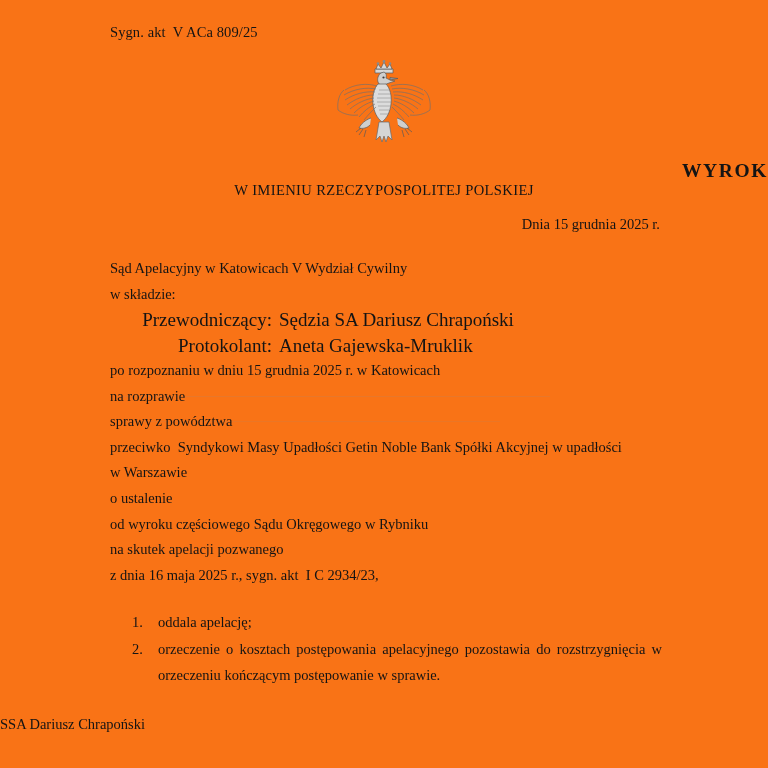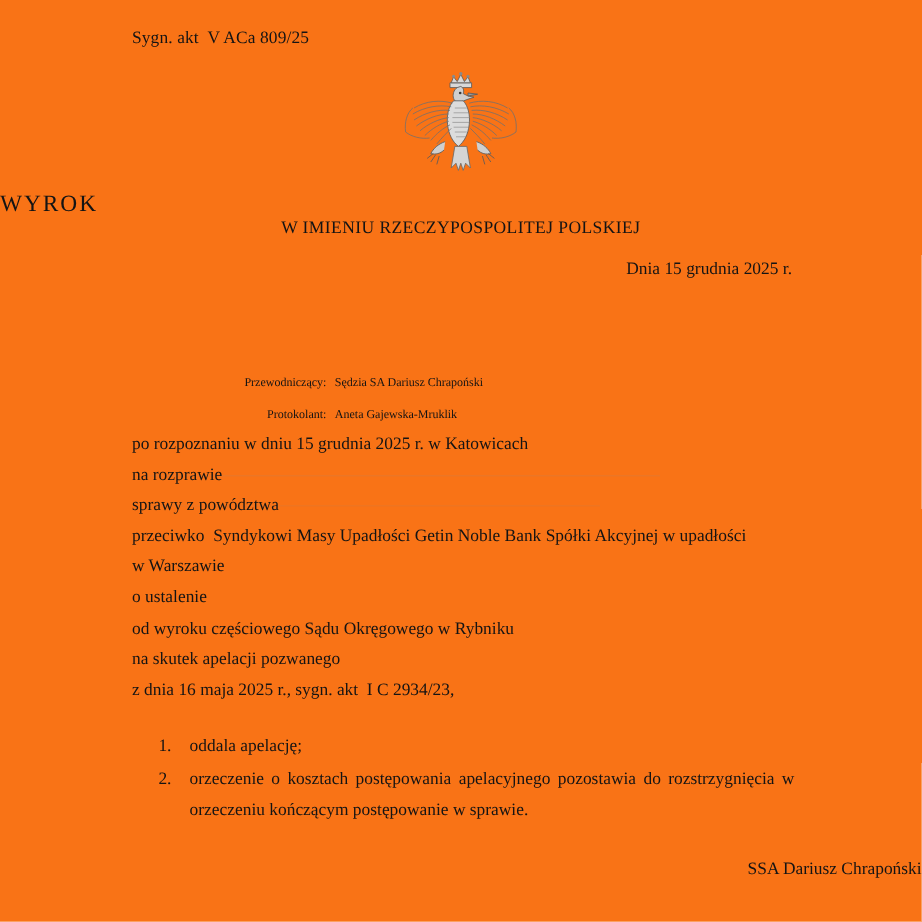--- a/index.html
+++ b/index.html
@@ -51,23 +51,23 @@
     width: 106px;
     height: 102px;
   }
   .emblem svg { display: block; width: 100%; height: 100%; }
 
   .title {
     position: absolute;
     left: 0;
     right: 0;
     top: 160px;
-    text-align: left;
+    text-align: right;
     font-size: 19.5px;
-    font-weight: normal;
+    font-weight: bold;
     letter-spacing: 1.6px;
   }
   .subtitle {
     position: absolute;
     left: 0;
     right: 0;
     top: 182px;
     text-align: center;
     font-size: 14.6px;
     font-weight: normal;
@@ -96,21 +96,21 @@
   .line.wide { width: 552px; }
 
   .composition {
     position: absolute;
     left: 110px;
     top: 307px;
     width: 550px;
   }
   .comp-row {
     display: flex;
-    font-size: 10px;
+    font-size: 19px;
     line-height: 25.6px;
   }
   .comp-label {
     width: 162px;
     text-align: right;
     white-space: pre;
   }
   .comp-value {
     padding-left: 7px;
     white-space: pre;
@@ -147,21 +147,21 @@
     text-align: justify;
     text-justify: inter-word;
   }
   .ruling-text.single { text-align: left; }
 
   .signature {
     position: absolute;
     left: 0;
     right: 0;
     top: 716px;
-    text-align: right;
+    text-align: left;
     font-size: 14.5px;
   }
 </style>
 </head>
 <body>
 
 <div class="page">
 
   <div class="scan-band b1"></div>
   <div class="scan-band b2"></div>
@@ -235,20 +235,24 @@
       </g>
     </svg>
   </div>
 
   <div class="title">WYROK</div>
 
   <div class="subtitle">W IMIENIU RZECZYPOSPOLITEJ POLSKIEJ</div>
 
   <div class="date-line">Dnia 15 grudnia 2025 r.</div>
 
+  <div class="body-block">
+    <div class="line">Sąd Apelacyjny w Katowicach V Wydział Cywilny</div>
+    <div class="line">w składzie:</div>
+  </div>
 
   <div class="composition">
     <div class="comp-row">
       <div class="comp-label">Przewodniczący:</div>
       <div class="comp-value">Sędzia SA Dariusz Chrapoński</div>
     </div>
     <div class="comp-row">
       <div class="comp-label">Protokolant:</div>
       <div class="comp-value">Aneta Gajewska-Mruklik</div>
     </div>

